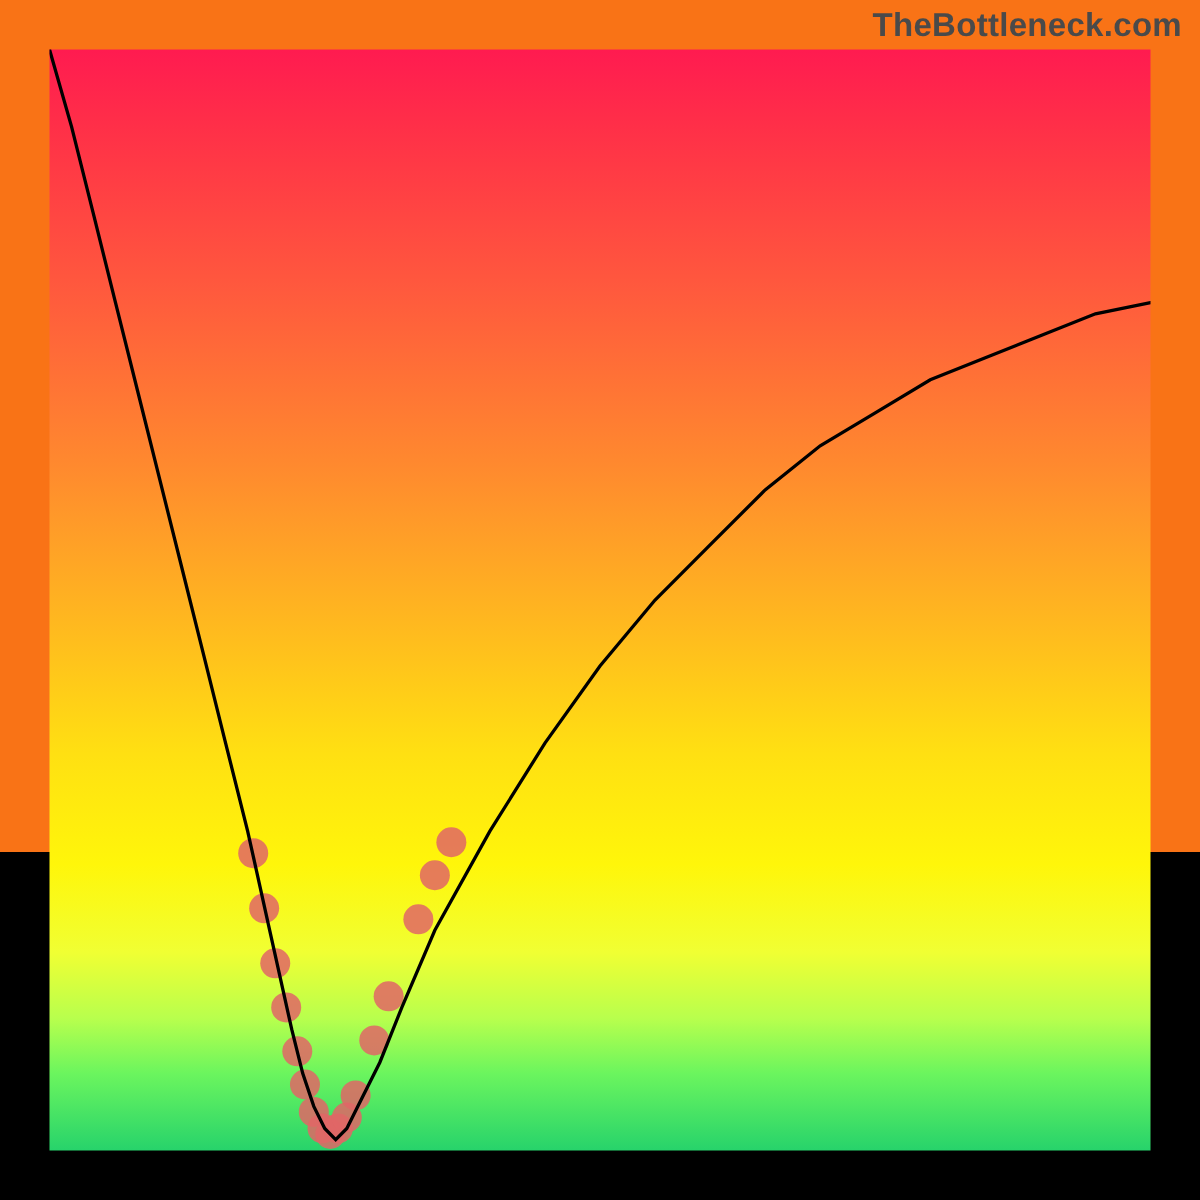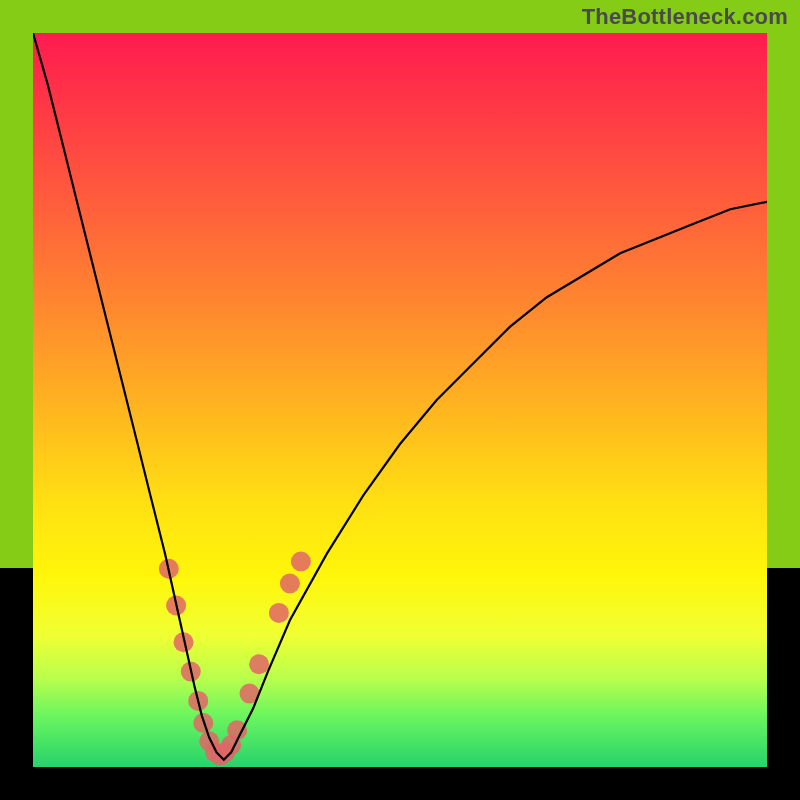--- a/index.html
+++ b/index.html
@@ -8,21 +8,21 @@
     width: 800px;
     height: 800px;
     overflow: hidden;
     background: #000;
     font-family: Arial, Helvetica, sans-serif;
   }
   .frame {
     position: relative;
     width: 800px;
     height: 568px;
-    background: #84cc16;
+    background: #f97316;
   }
   .watermark {
     position: absolute;
     top: 4px;
     right: 12px;
     font-size: 22px;
     font-weight: 600;
     color: #4a4a4a;
     letter-spacing: 0.2px;
     z-index: 20;

